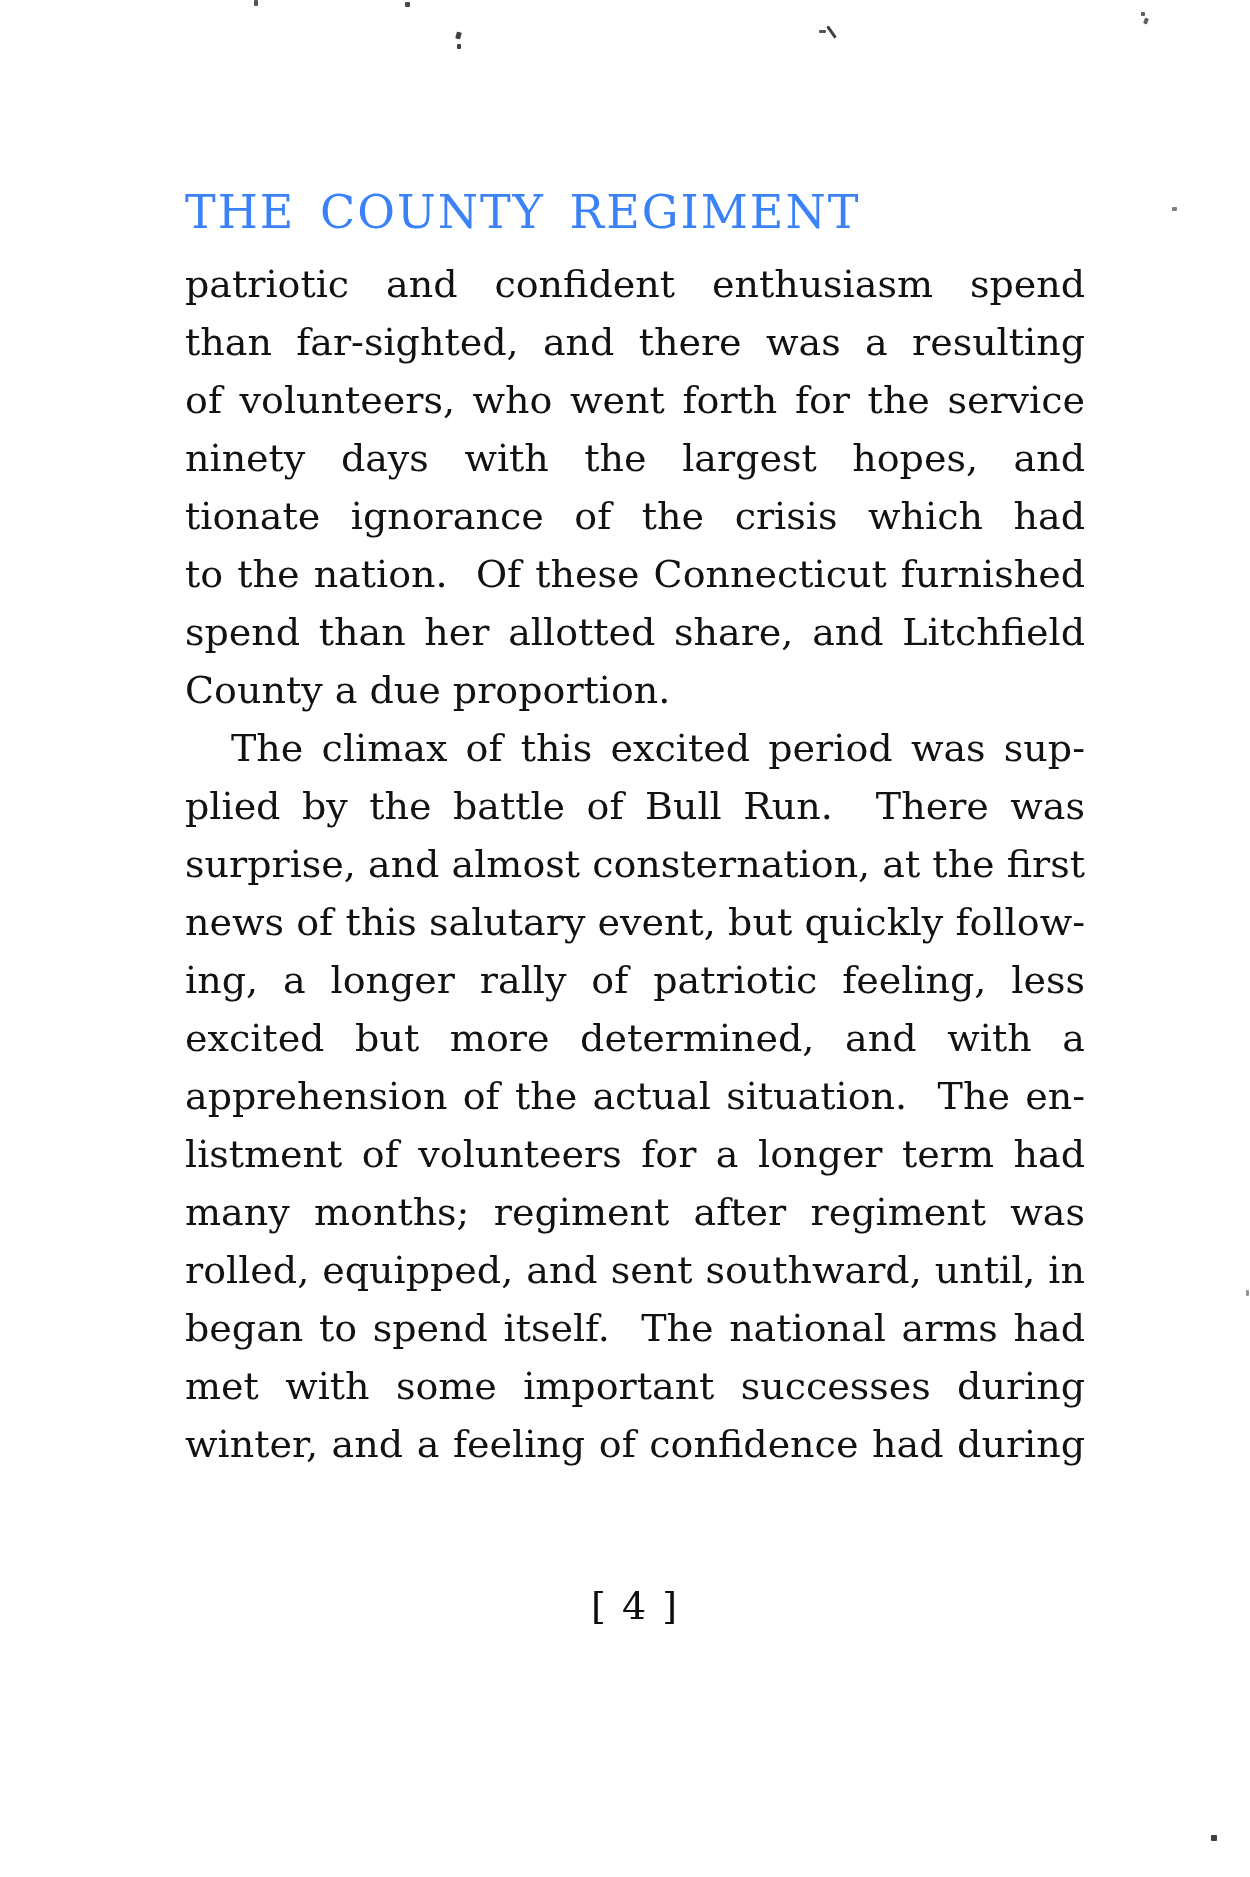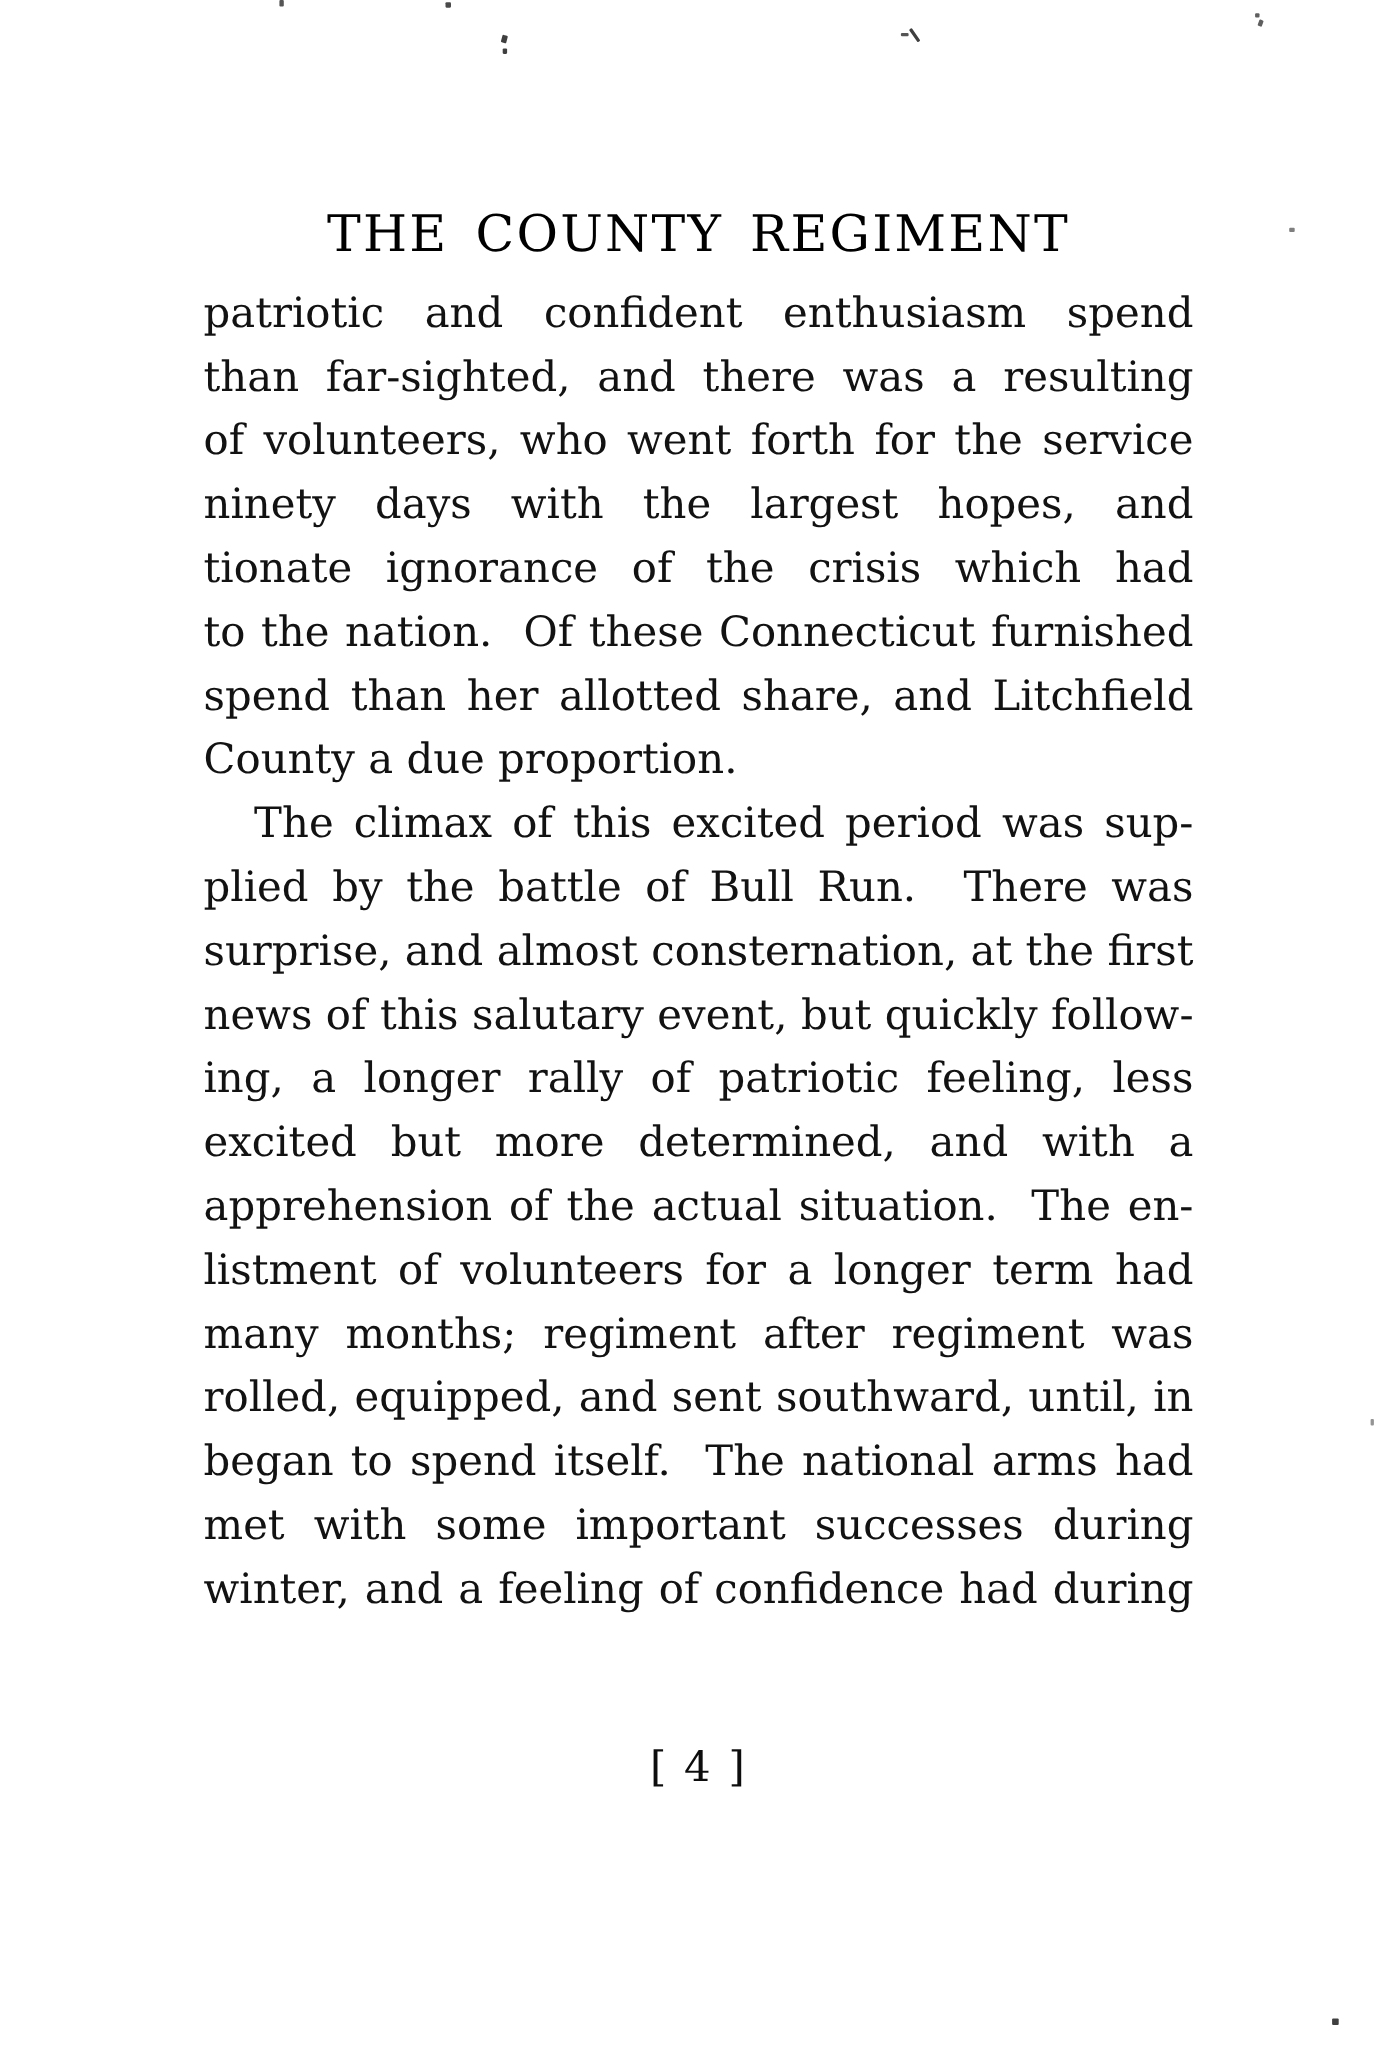--- a/index.html
+++ b/index.html
@@ -18,27 +18,26 @@
   .page {
     position: absolute;
     inset: 0;
     background: #ffffff;
   }
   .running-title {
     position: absolute;
     top: 189px;
     left: 185px;
     width: 900px;
-    text-align: center;
     font-size: 46px;
     line-height: 46px;
     letter-spacing: 2px;
     word-spacing: 8px;
     white-space: nowrap;
-    color: #000000;
+    color: #3b82f6;
   }
   .text-block {
     position: absolute;
     top: 255px;
     left: 185px;
     width: 900px;
   }
   .para { margin: 0; padding: 0; }
   .line {
     font-size: 38px;

